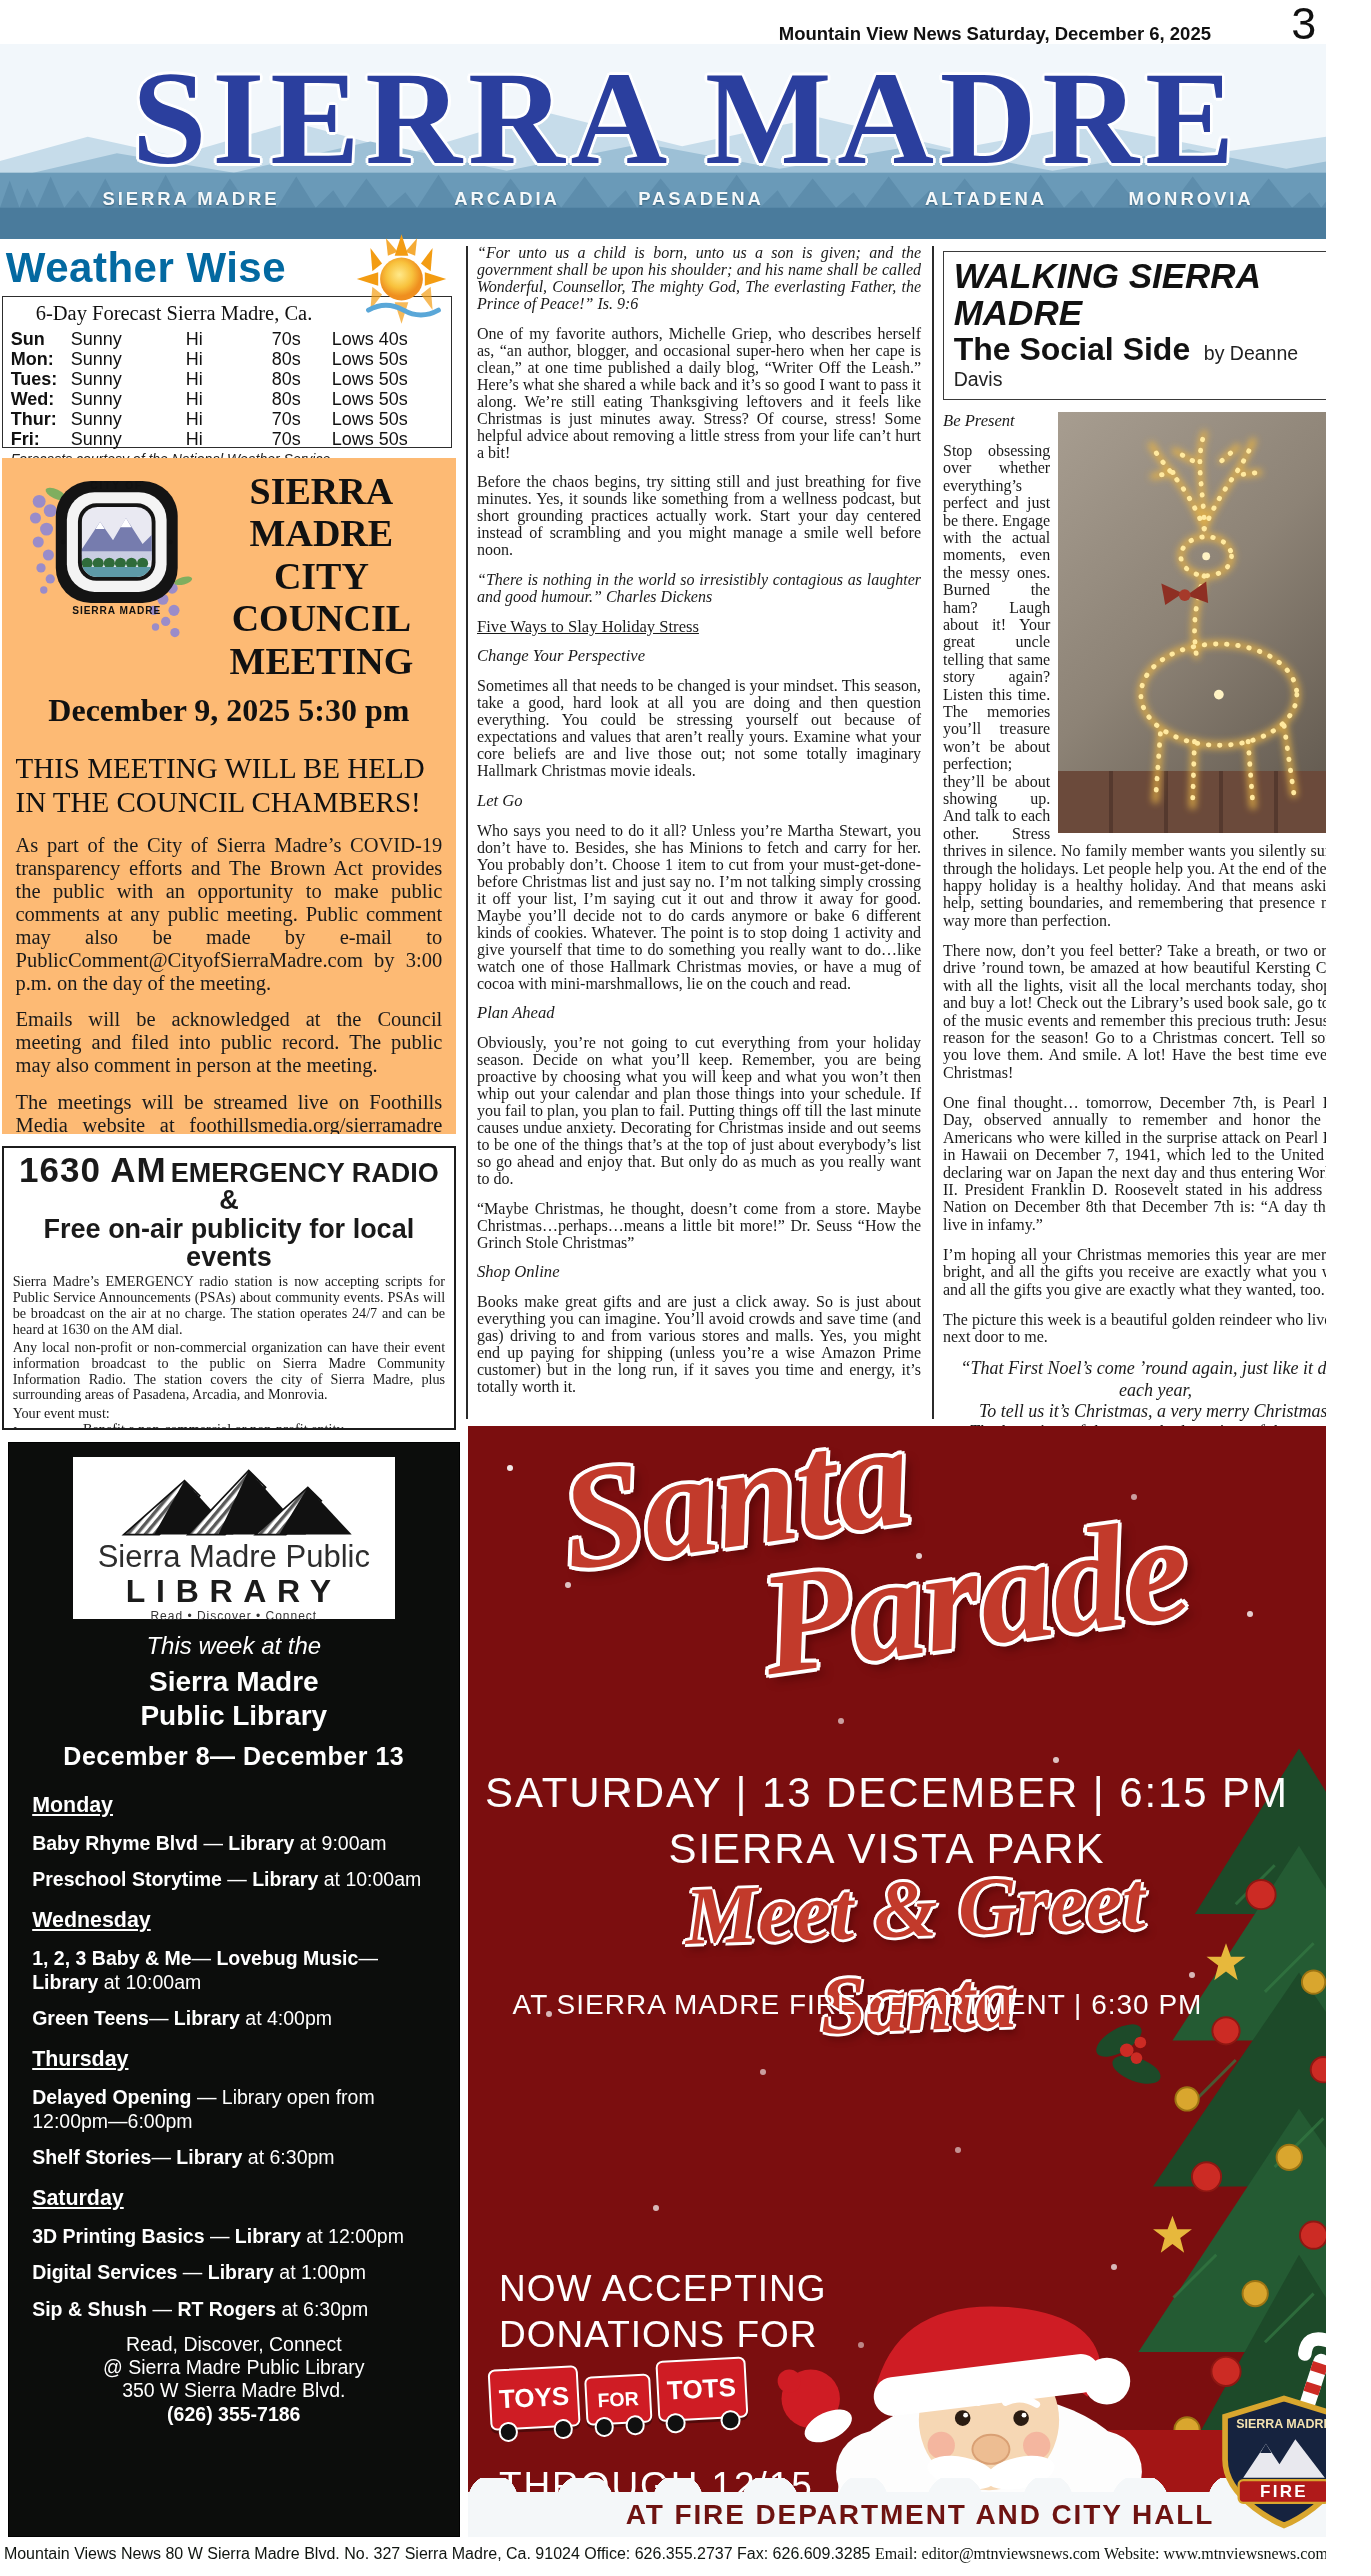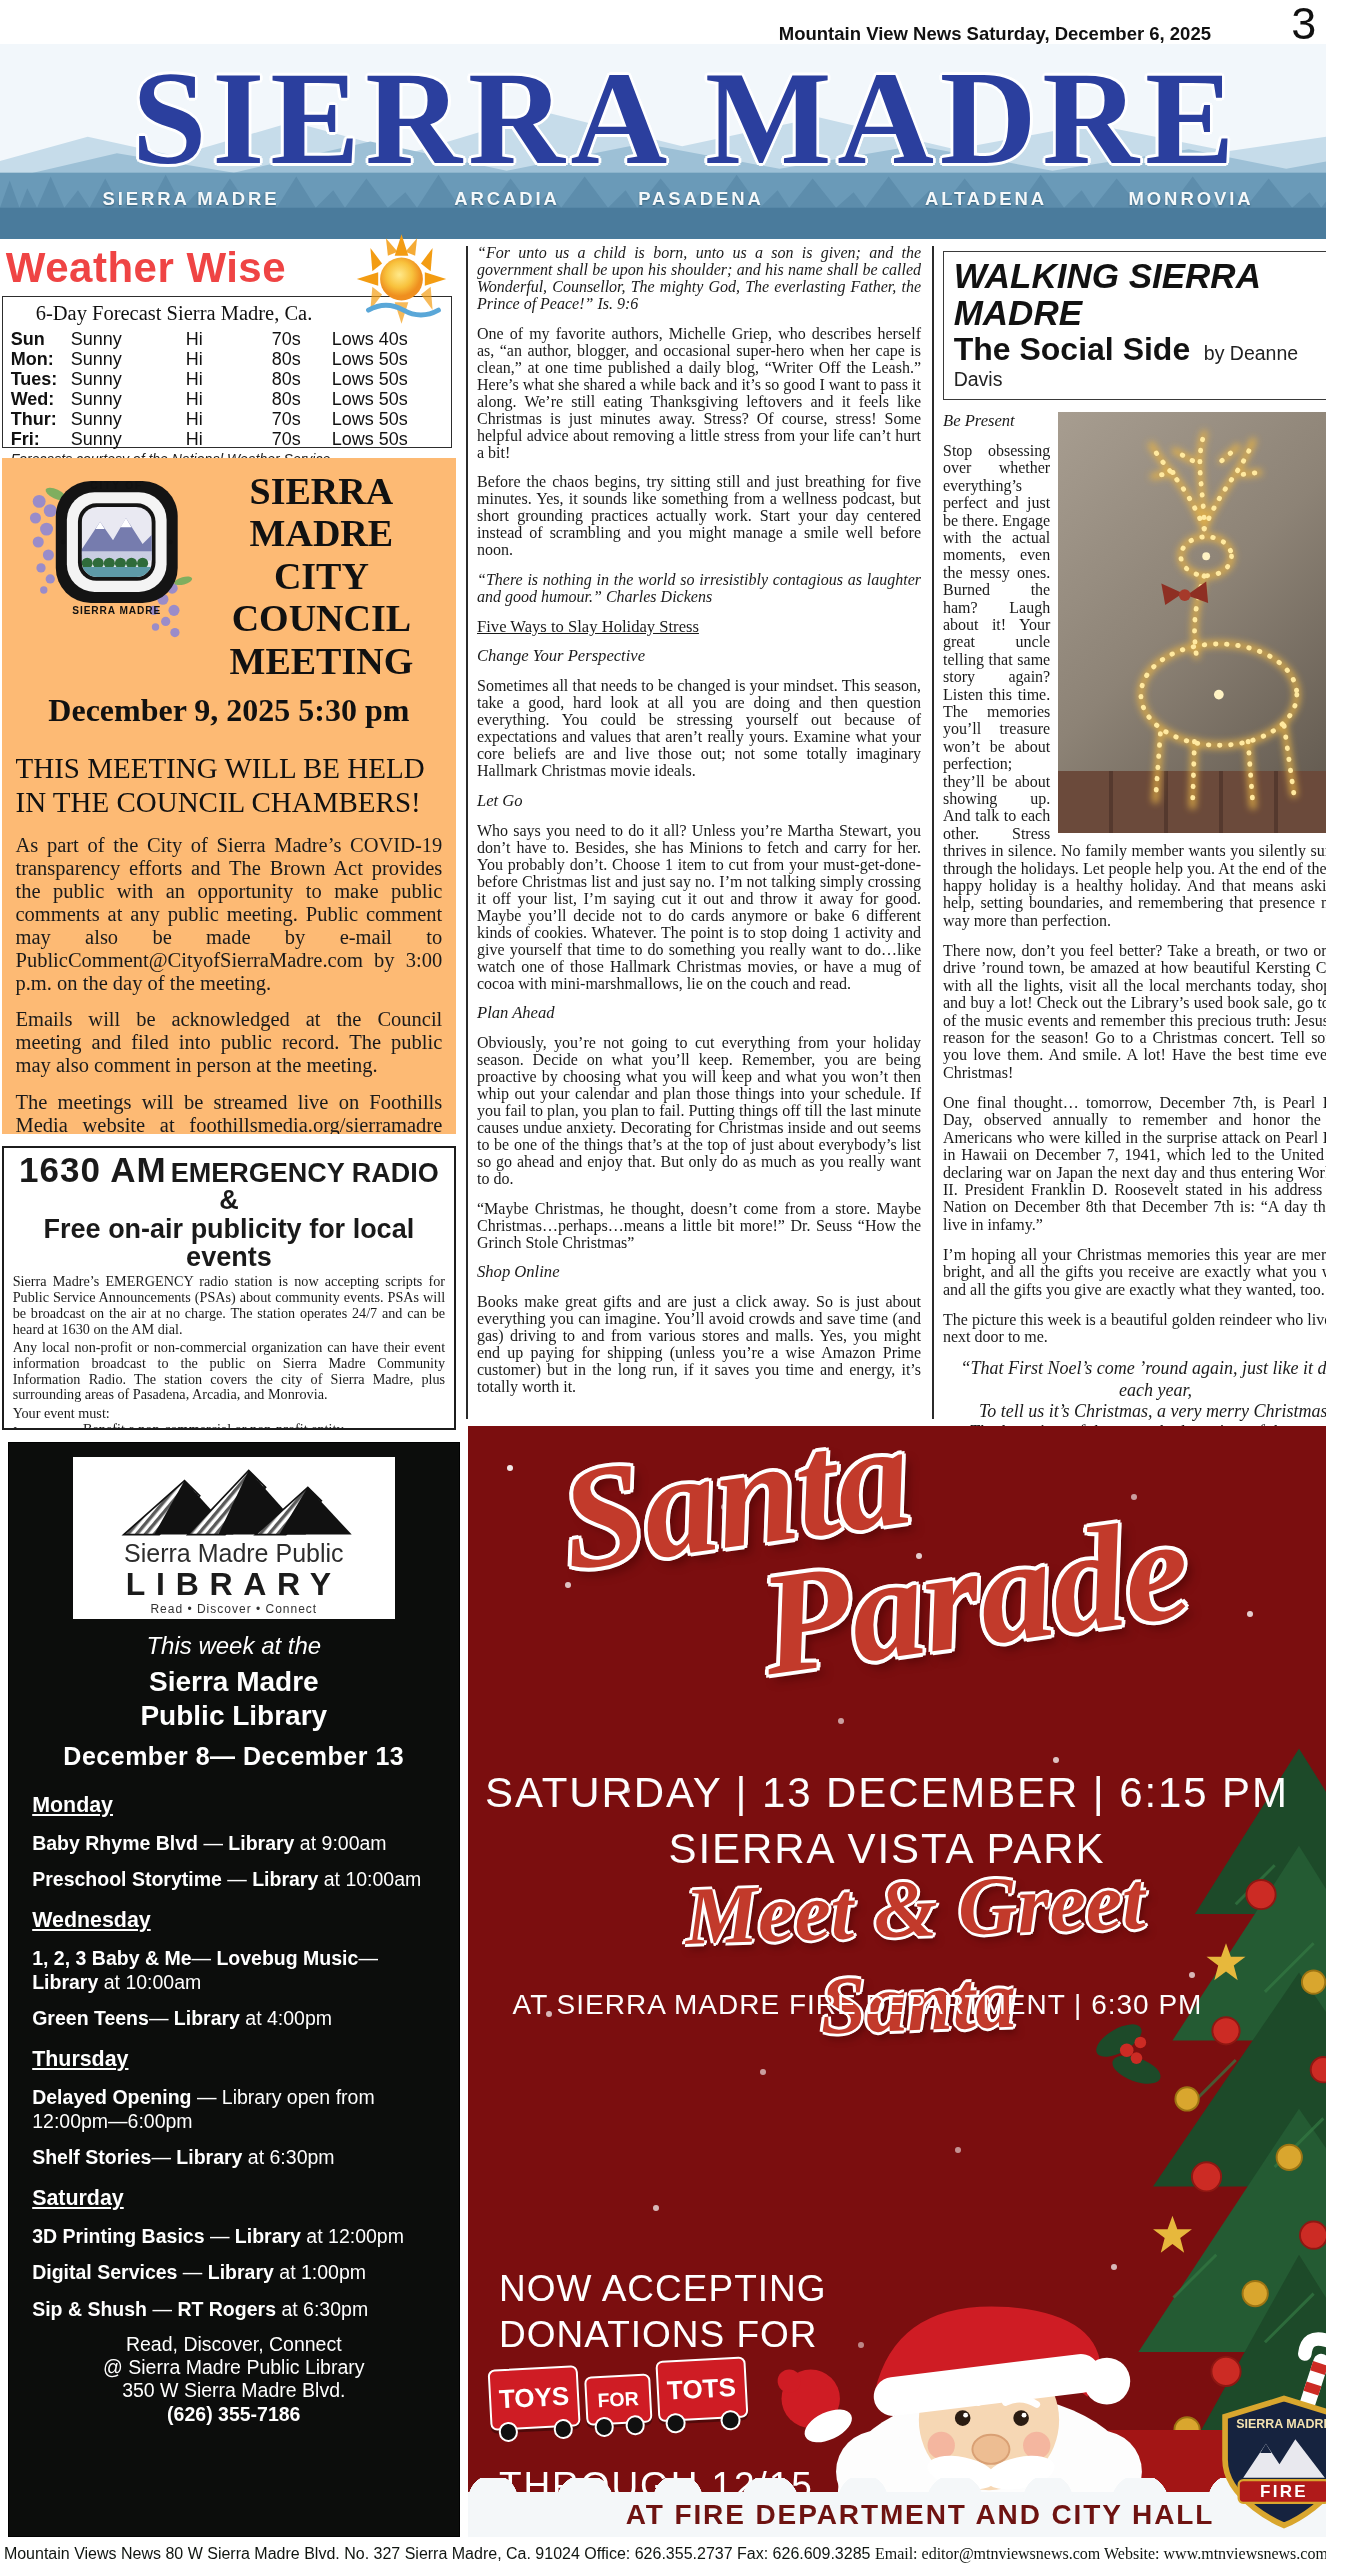--- a/index.html
+++ b/index.html
@@ -21,21 +21,21 @@
   .banner-title{position:absolute;top:3.9px;left:0;width:100%;text-align:center;
     font-family:"Liberation Serif",serif;font-weight:bold;font-size:134px;line-height:1.05;
     color:#2b3f9e;letter-spacing:5.8px;
     text-shadow:-2.9px 0 0 #fff,2.9px 0 0 #fff,0 -2.9px 0 #fff,0 2.9px 0 #fff,-1.9px -1.9px 0 #fff,1.9px 1.9px 0 #fff,-1.9px 1.9px 0 #fff,1.9px -1.9px 0 #fff;}
   .banner-city{position:absolute;top:144px;transform:translateX(-50%);
     font-family:"Liberation Sans",sans-serif;font-weight:bold;font-size:18.5px;letter-spacing:2.9px;
     color:#f4f8fa;text-shadow:0 1px 1.9px rgba(0,40,60,.45);}
 
   
   .weather-title{position:absolute;left:5.8px;top:244px;font-family:"Liberation Sans",sans-serif;
-    font-weight:800;font-size:42px;color:#ef4444;letter-spacing:0.5px;}
+    font-weight:800;font-size:42px;color:#0369a1;letter-spacing:0.5px;}
   .weather-box{position:absolute;left:1.9px;top:296px;width:450px;height:152px;border:1.9px solid #2d2d2d;
     background:#fff;padding:2.9px 7.8px;box-sizing:border-box;}
   .weather-sub{font-family:"Liberation Serif",serif;font-size:20.5px;margin:1.9px 0 3.9px 25px;color:#111;}
   .wrow{display:flex;font-family:"Liberation Sans",sans-serif;font-size:18px;line-height:20px;color:#111;}
   .wday{width:60px;font-weight:bold;}
   .wcond{width:115px;}
   .whi{width:86px;}
   .wtemp{width:60px;}
   .wcourtesy{font-family:"Liberation Sans",sans-serif;font-style:italic;font-size:14px;margin-top:1.9px;color:#222;}
   .weather-sun{position:absolute;left:349px;top:234px;z-index:3;}
@@ -58,21 +58,21 @@
   .radio-t2{text-align:center;font-family:"Liberation Sans",sans-serif;font-weight:bold;font-size:27px;line-height:1.05;margin-top:1px;}
   .radio p{font-size:14.2px;line-height:15.7px;margin:2.9px 0 0;}
   .radio .bullet{display:flex;font-size:14.2px;line-height:15.7px;}
   .bullet .dot{width:23.4px;}
   .bullet .btxt{padding-left:47px;}
 
   
   .library{position:absolute;left:7.8px;top:1442px;width:452px;height:1095px;background:#0c0d0c;
     box-sizing:border-box;padding:13.6px 0 0;color:#fff;overflow:hidden;border:1px solid #000;}
   .lib-card{width:322px;height:162px;background:#fff;margin:0 auto;text-align:center;padding-top:5.8px;box-sizing:border-box;}
-  .lib-card .l1{font-family:"Liberation Sans",sans-serif;font-size:25px;color:#2d2d2d;margin-top:-3.9px;}
+  .lib-card .l1{font-family:"Liberation Sans",sans-serif;font-size:31px;color:#2d2d2d;margin-top:-3.9px;}
   .lib-card .l2{font-family:"Liberation Sans",sans-serif;font-weight:bold;font-size:32px;letter-spacing:10.7px;color:#1b1b1b;line-height:1;}
   .lib-card .l3{font-family:"Liberation Sans",sans-serif;font-size:12px;color:#333;letter-spacing:1px;margin-top:2.9px;}
   .lib-week{text-align:center;font-family:"Liberation Sans",sans-serif;}
   .lib-week .w1{font-style:italic;font-size:24px;margin-top:13.6px;}
   .lib-week .w2{font-weight:bold;font-size:28px;margin-top:5.8px;}
   .lib-week .w3{font-weight:bold;font-size:28px;margin-top:1.9px;}
   .lib-week .w4{font-weight:bold;font-size:25px;margin-top:9.7px;letter-spacing:0.5px;}
   .lib-days{padding:5.8px 17.5px 0 23.4px;font-family:"Liberation Sans",sans-serif;}
   .lib-day{font-weight:bold;font-size:21.4px;text-decoration:underline;margin-top:16.6px;}
   .lib-ev{font-size:19.5px;line-height:24px;margin-top:12.7px;}

